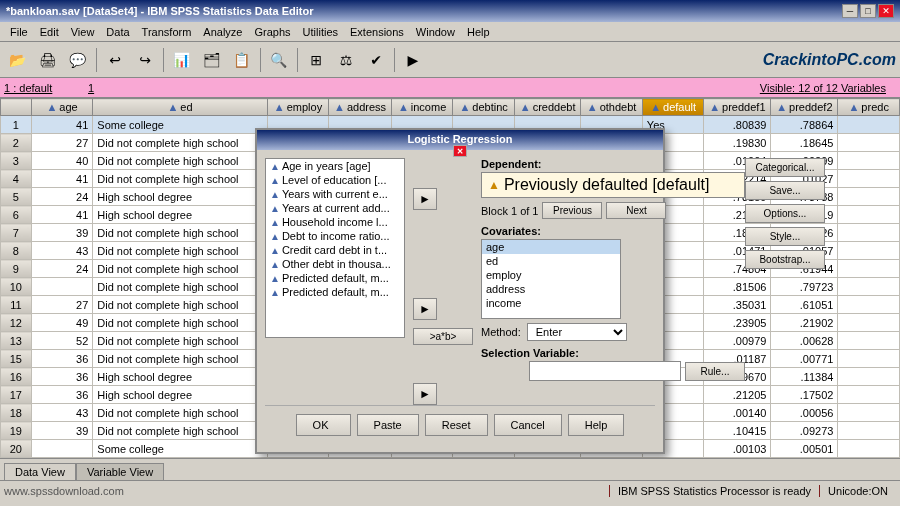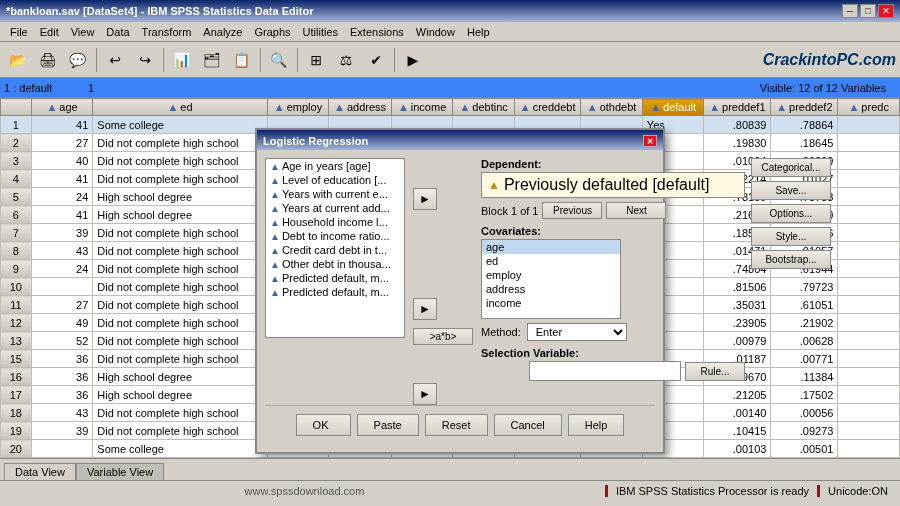--- a/index.html
+++ b/index.html
@@ -60,27 +60,28 @@
       border: 1px solid transparent;
       display: flex; align-items: center; justify-content: center;
       cursor: pointer;
       font-size: 14px;
     }
     .toolbar-separator { width: 1px; height: 24px; background: #888; margin: 0 2px; }
     .toolbar-logo { margin-left: auto; font-size: 18px; font-weight: bold; color: #003366; font-style: italic; }
     
     
     .var-bar {
-      background: #3b82f6;
+      background: #f9a8d4;
       display: flex;
       align-items: center;
       padding: 1px 4px;
       border-bottom: 1px solid #888;
       height: 20px;
       gap: 4px;
+      text-decoration: underline;
     }
     .var-name { font-size: 11px; width: 80px; }
     .var-info { font-size: 11px; margin-left: auto; }
     
     
     .data-editor { position: relative; overflow: hidden; }
     
     
     .data-table-wrapper { overflow: hidden; }
     .data-table {
@@ -144,48 +145,49 @@
     
     .status-bar {
       background: #d4d0c8;
       display: flex;
       align-items: center;
       padding: 1px 4px;
       border-top: 1px solid #888;
       height: 20px;
       font-size: 11px;
     }
-    .status-center { flex: 1; text-align: center; color: #555; }
-    .status-item { padding: 0 8px; border-left: 3px solid #7f1d1d; }
+    .status-center { flex: 1; text-align: left; color: #555; }
+    .status-item { padding: 0 8px; border-left: 1px solid #7f1d1d; }
     
     
     .dialog-overlay {
       position: absolute;
       top: 0; left: 0; right: 0; bottom: 0;
       z-index: 100;
     }
     .dialog {
       position: absolute;
       top: 30px;
       left: 255px;
       width: 410px;
       background: #d4d0c8;
       border: 2px solid #888;
       box-shadow: 4px 4px 8px rgba(0,0,0,0.4);
     }
     .dialog-title {
       background: linear-gradient(to bottom, #0a246a, #a6b5d7);
       color: white;
-      padding: 3px 6px;
+      padding: 3px 12px;
       display: flex;
       justify-content: space-between;
-      align-items: flex-end;
+      align-items: center;
       height: 20px;
       font-size: 11px;
       font-weight: bold;
+      flex-direction: column;
     }
     .dialog-title-controls { display: flex; gap: 2px; }
     .dialog-close-btn {
       width: 14px; height: 12px;
       background: #e81123;
       border: 1px solid #aaa;
       font-size: 8px;
       display: flex; align-items: center; justify-content: center;
       cursor: pointer;
       color: white;
@@ -719,21 +721,21 @@
 
           <div style="display:flex; flex-direction:column; justify-content:flex-start; gap:4px; padding-top: 30px;">
             <div class="arrow-btn" style="width:24px; height:22px; font-size:12px;">►</div>
             <div style="height: 30px;"></div>
             <div class="arrow-btn" style="width:24px; height:22px; font-size:12px; margin-top: 50px;">►</div>
             <div class="dialog-btn small" style="margin-top:4px; font-size:10px; padding:2px 4px;">&gt;a*b&gt;</div>
             <div style="height: 10px;"></div>
             <div class="arrow-btn" style="width:24px; height:22px; font-size:12px; margin-top: 20px;">►</div>
           </div>
 
-          <div style="flex:1; display:flex; gap:6px;">
+          <div style="flex:1; display:flex; ">
             <div style="flex:1;">
 
               <div style="margin-bottom:4px;">
                 <div class="section-label">Dependent:</div>
                 <div class="dependent-box">
                   <span class="dep-icon">▲</span>
                   <span style="font-size:16px;">Previously defaulted [default]</span>
                 </div>
               </div>
 

